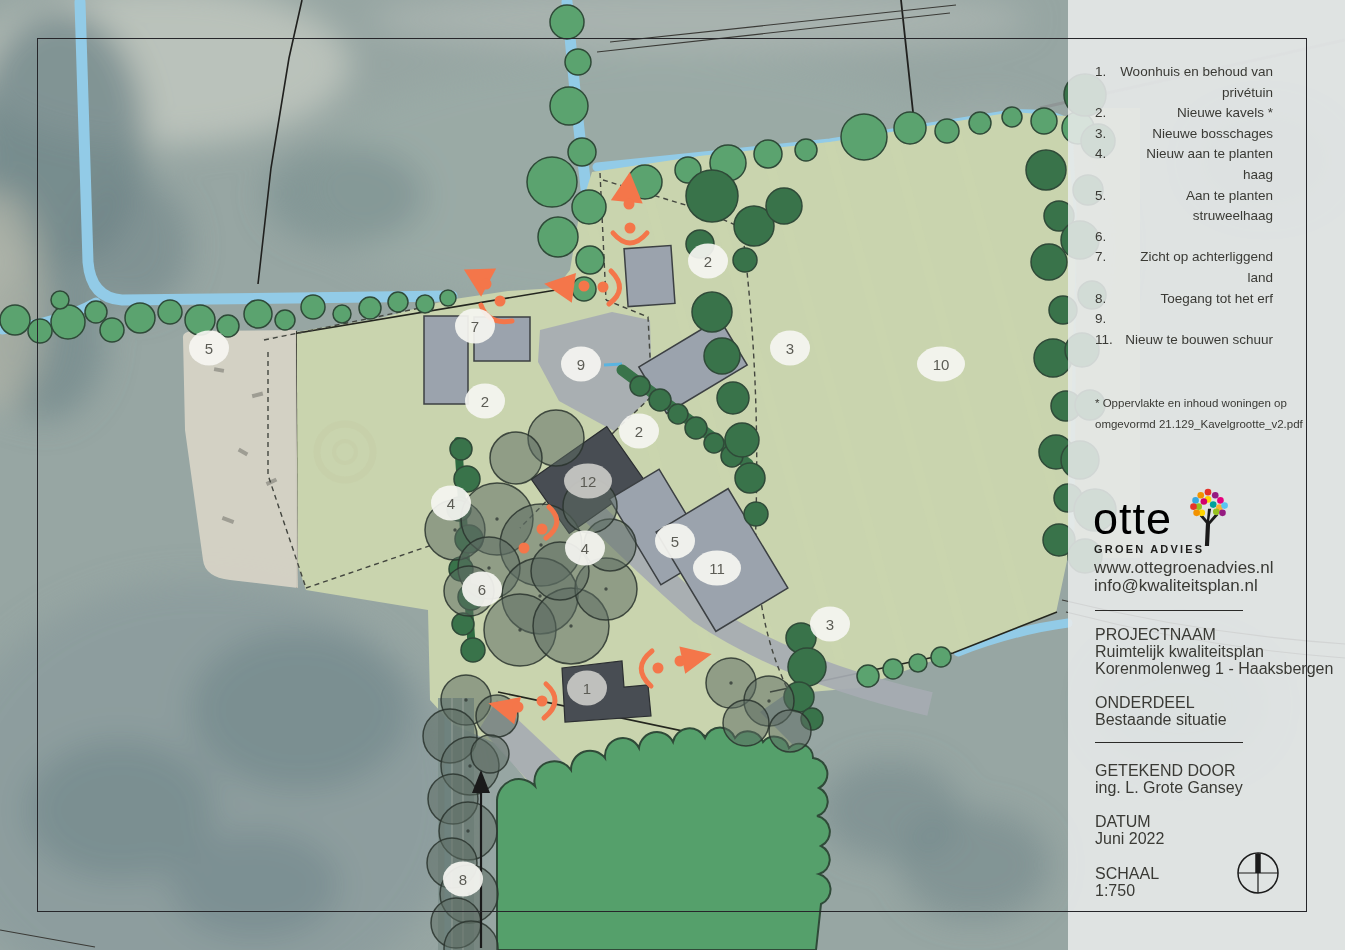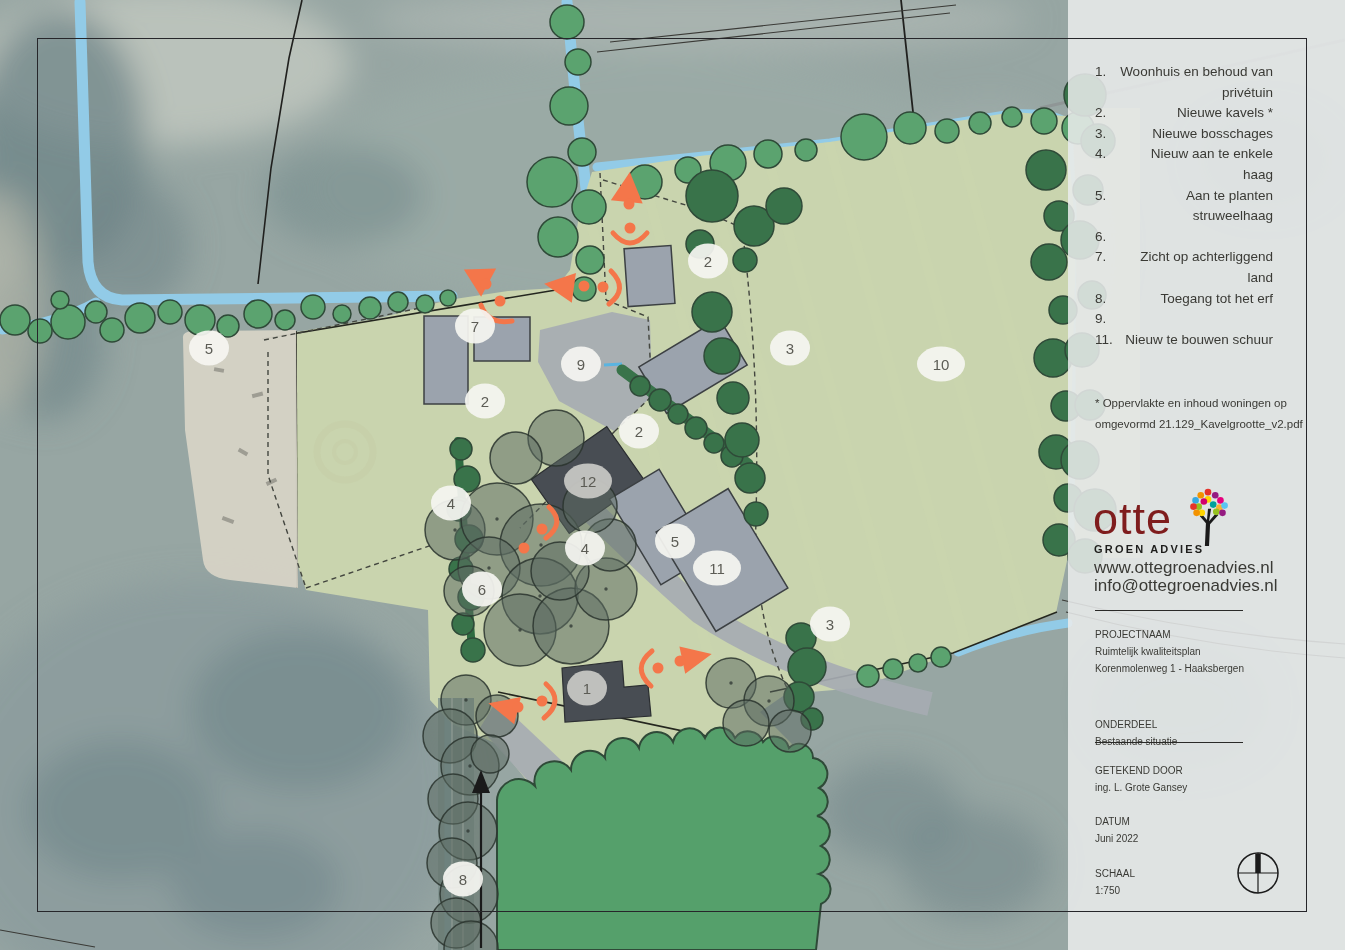--- a/index.html
+++ b/index.html
@@ -28,27 +28,27 @@
   #panel{position:absolute;left:1068px;top:0;width:277px;height:950px;z-index:20;
          background:var(--panel-bg);color:#3a3a35;}
   #frame{position:absolute;left:37px;top:38px;width:1268px;height:872px;z-index:30;
          border:1.6px solid #26262a;pointer-events:none;}
   .leg-list{position:absolute;left:27px;top:62px;width:220px;}
   .leg-item{display:flex;font-size:13.5px;line-height:20.6px;}
   .leg-num{width:22px;flex:none;}
   .leg-text{width:156px;text-align:right;}
   .footnote{position:absolute;left:27px;top:393px;width:225px;font-size:11.5px;line-height:21px;}
   .logo-text{position:absolute;left:25px;top:497px;font-size:45px;line-height:44px;
-             letter-spacing:1px;color:#7f1d1d;}
+             letter-spacing:1px;color:#000000;}
   .logo-sub{position:absolute;left:26px;top:543px;font-size:11px;font-weight:bold;
             letter-spacing:2.2px;color:#1e1e1c;}
   .logo-tree{position:absolute;left:117px;top:488px;}
   .contact{position:absolute;left:26px;top:559px;font-size:17px;line-height:17.5px;}
   .rule{position:absolute;left:27px;width:148px;border-top:1.4px solid #2a2a28;}
-  .blk{position:absolute;left:27px;font-size:10px;line-height:17.2px;}
+  .blk{position:absolute;left:27px;font-size:16px;line-height:17.2px;}
   #north{position:absolute;left:166px;top:849px;}
 </style>
 </head>
 <body>
 
 <div id="stage">
 
 <svg id="map-svg" width="1345" height="950" viewBox="0 0 1345 950">
   <defs>
     <filter id="soft" x="-60%" y="-60%" width="220%" height="220%">
@@ -445,21 +445,21 @@
         <div class="leg-item">
           <span class="leg-num">2.</span>
           <span class="leg-text">Nieuwe kavels *</span>
         </div>
         <div class="leg-item">
           <span class="leg-num">3.</span>
           <span class="leg-text">Nieuwe bosschages</span>
         </div>
         <div class="leg-item">
           <span class="leg-num">4.</span>
-          <span class="leg-text">Nieuw aan te enkele haag</span>
+          <span class="leg-text">Nieuw aan te planten haag</span>
         </div>
         <div class="leg-item">
           <span class="leg-num">5.</span>
           <span class="leg-text">Aan te planten struweelhaag</span>
         </div>
         <div class="leg-item">
           <span class="leg-num">6.</span>
         </div>
         <div class="leg-item">
           <span class="leg-num">7.</span>
@@ -503,32 +503,32 @@
             <circle cx="28" cy="23" r="3.2" fill="#95c11f"></circle>
         <circle cx="34" cy="24" r="3.2" fill="#951b81"></circle>
             <circle cx="9" cy="24" r="3.2" fill="#f39200"></circle>
       </g>
     </svg>
   </div>
   <div class="logo-sub">GROEN ADVIES</div>
 
   <div class="contact">
     <div>www.ottegroenadvies.nl</div>
-    <div>info@ottegroenadvies.nl</div>
+    <div>info@kwaliteitsplan.nl</div>
   </div>
 
   <div class="rule" style="top:610px"></div>
 
   <div class="blk" style="top:626px">
     <div>PROJECTNAAM</div>
     <div>Ruimtelijk kwaliteitsplan</div>
     <div>Korenmolenweg 1 - Haaksbergen</div>
   </div>
 
-  <div class="blk" style="top:716px">
+  <div class="blk" style="top:694px">
     <div>ONDERDEEL</div>
     <div>Bestaande situatie</div>
   </div>
 
   <div class="rule" style="top:742px"></div>
 
   <div class="blk" style="top:762px">
     <div>GETEKEND DOOR</div>
     <div>ing. L. Grote Gansey</div>
   </div>

